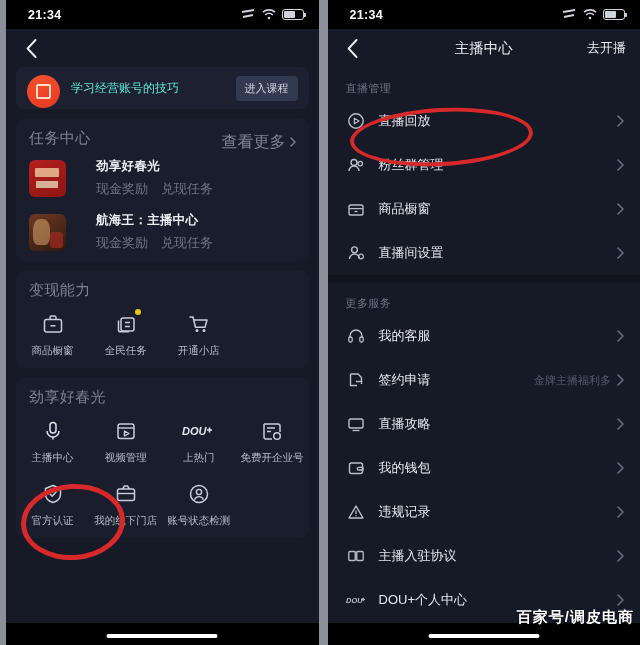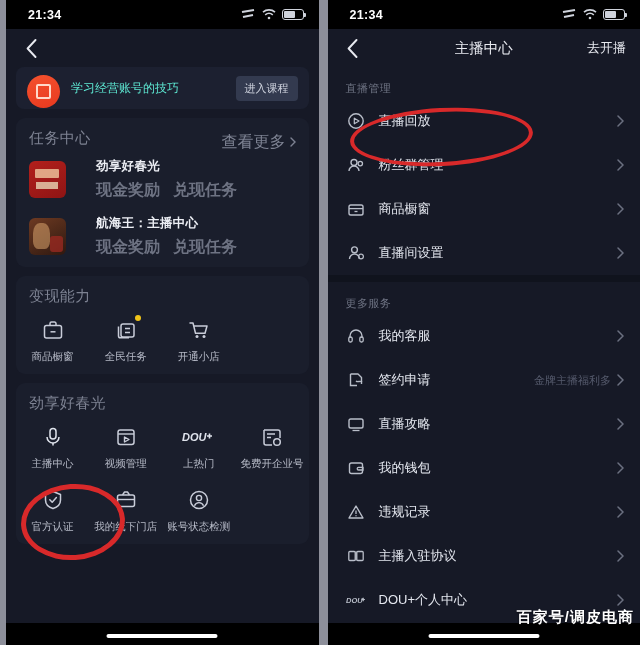--- a/index.html
+++ b/index.html
@@ -116,21 +116,21 @@
     content:""; position:absolute; left:4px; top:5px; width:17px; height:26px;
     background:#d9a46e; opacity:.55; border-radius:40% 40% 30% 30%;
   }
   .thumb-b::before{
     content:""; position:absolute; right:3px; bottom:3px; width:13px; height:16px;
     background:#9e2a22; opacity:.75; border-radius:3px;
   }
   .task-info { margin-left:10px; }
   .task-name { font-size:12.5px; color:#eceef4; font-weight:bold; letter-spacing:.3px; }
   .task-tags { margin-top:5px; display:flex; gap:13px; }
-  .task-tags span { font-size:16px; color:#6e7383;font-weight:bold; }
+  .task-tags span { font-size:13px; color:#6e7383; }
 
   .grid { display:flex; padding:12px 0 4px; }
   .grid.pad4 > div { width:25%; }
   .grid.pad3 > div { width:25%; }
   .gitem {
     display:flex; flex-direction:column; align-items:center; cursor:pointer;
     position:relative;
   }
   .gicon { height:26px; display:flex; align-items:center; justify-content:center; }
   .glabel { font-size:10.5px; color:#b6bac7; margin-top:7px; }

